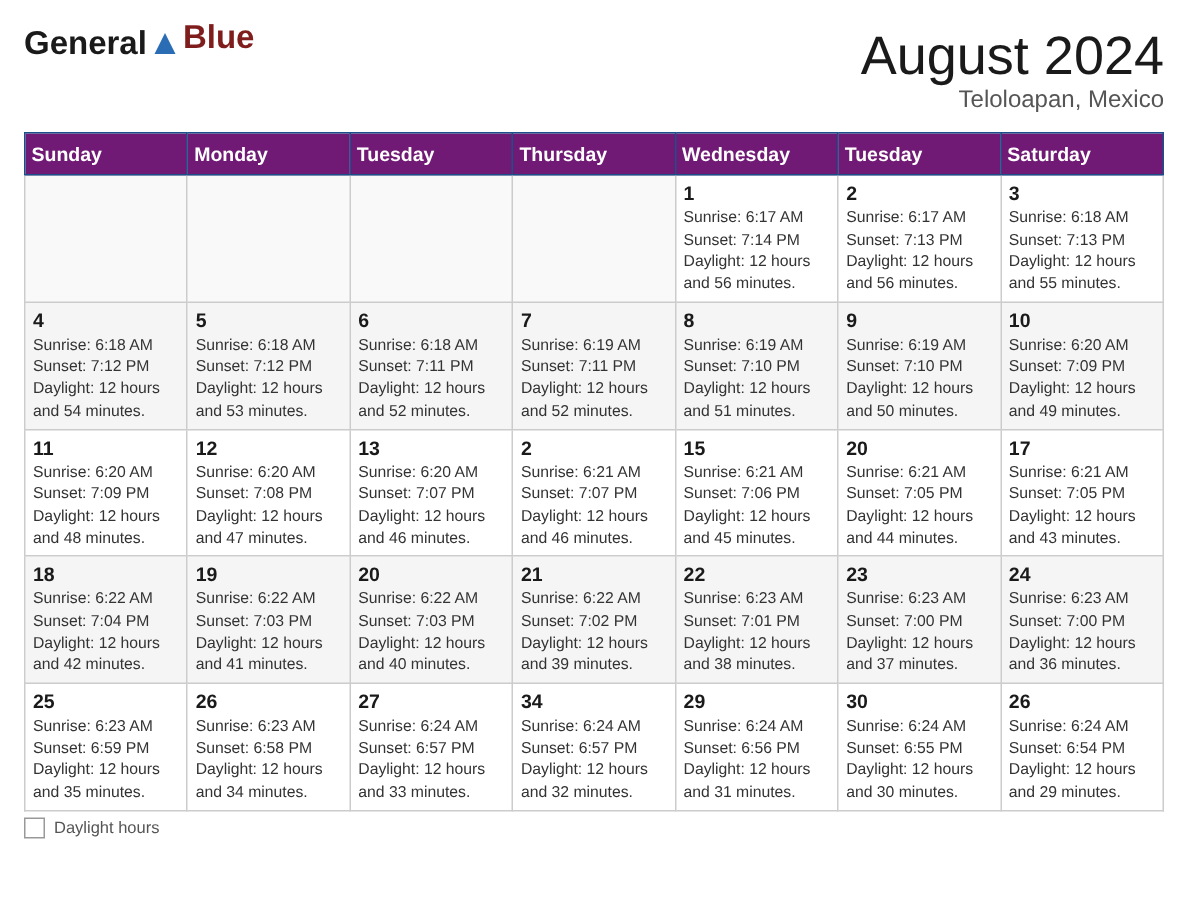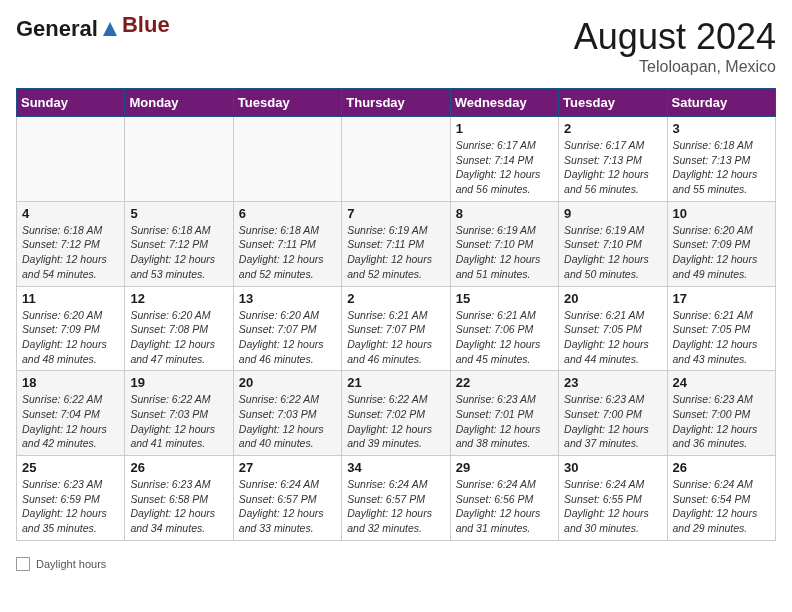--- a/index.html
+++ b/index.html
@@ -70,24 +70,23 @@
       font-size: 13px;
       font-weight: bold;
       color: #1a1a1a;
       display: block;
       margin-bottom: 2px;
     }
     .day-info {
       color: #333;
       font-size: 10.5px;
       line-height: 1.4;
-      font-style: italic;
     }
     .footer-note {
-      margin-top: 16px;
+      margin-top: 4px;
       font-size: 11px;
       color: #555;
       display: flex;
       align-items: center;
       gap: 6px;
     }
     .footer-box {
       display: inline-block;
       width: 14px;
       height: 14px;

